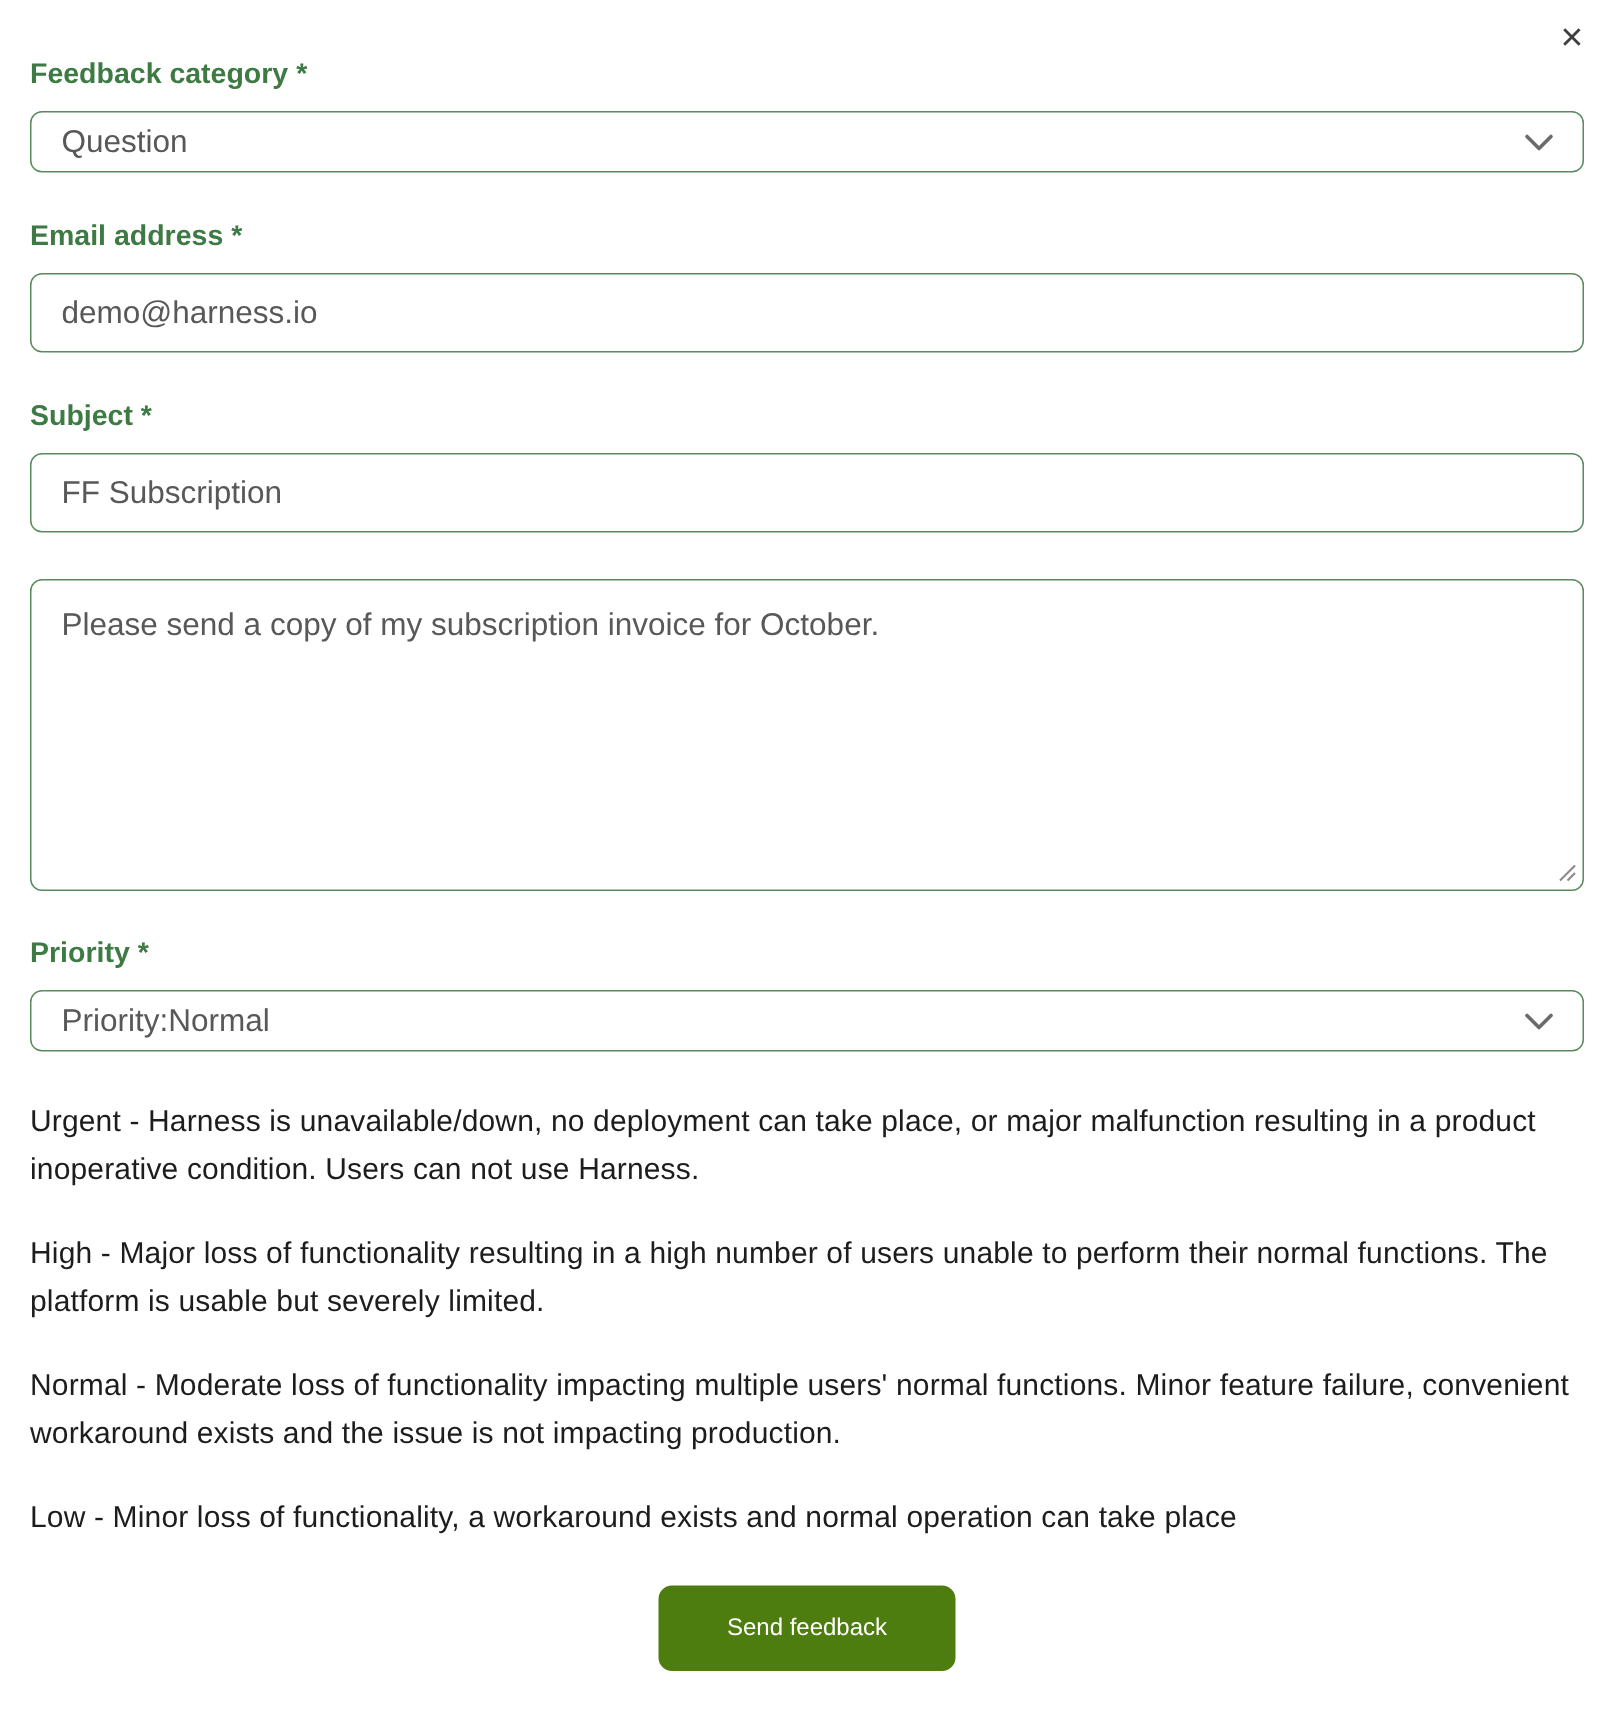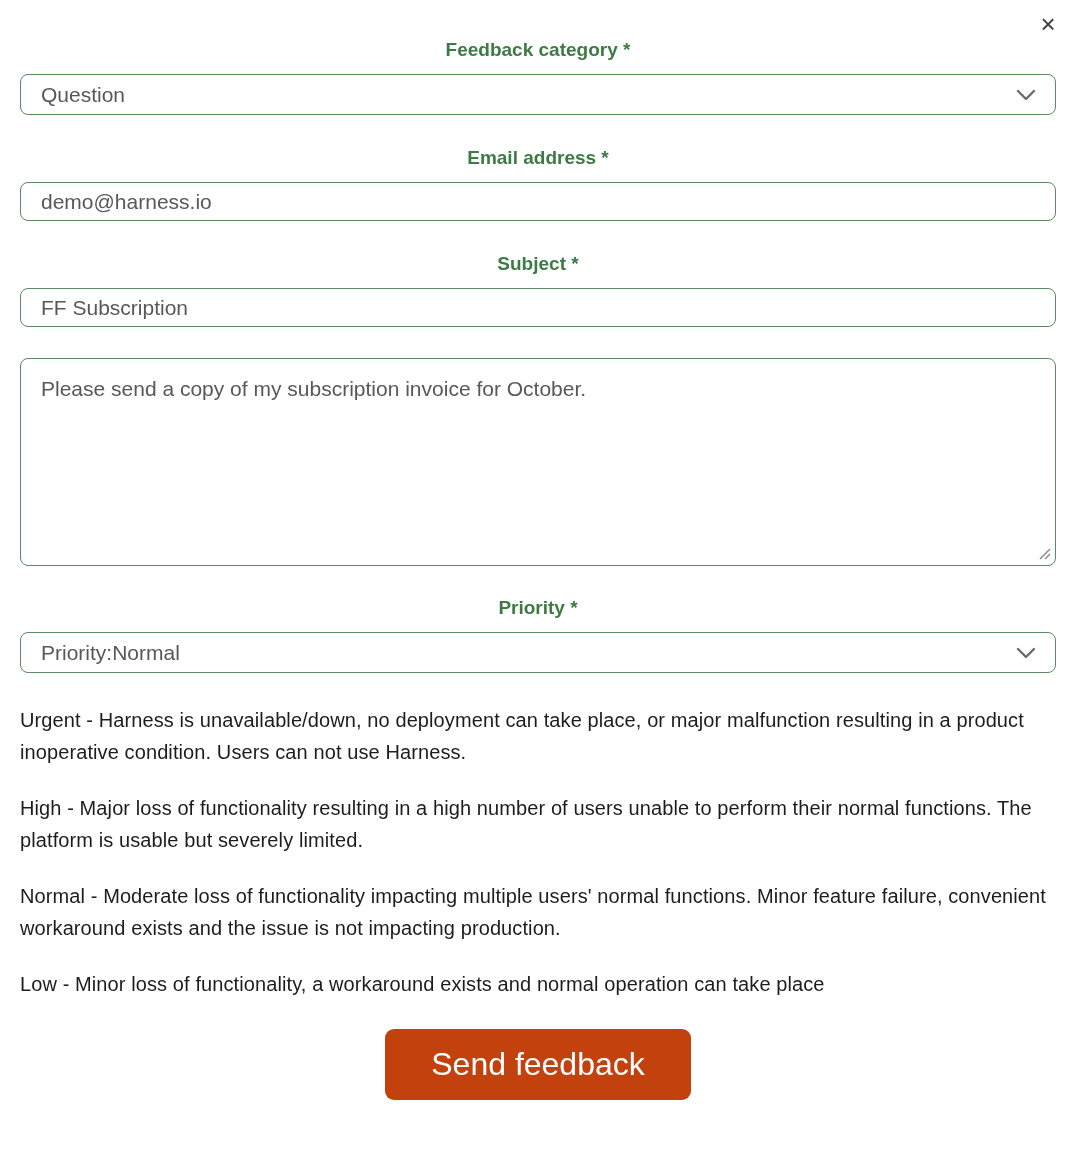--- a/index.html
+++ b/index.html
@@ -35,37 +35,36 @@
     padding: 0;
   }
 
   .field-label {
     display: block;
     font-size: 19px;
     font-weight: bold;
     color: #3e7a44;
     margin: 0 0 13px 0;
     line-height: 23px;
-    text-align: center;
   }
 
   .text-input, .select-box, .textarea-input {
     display: block;
     width: 100%;
     border: 1px solid #5b8a5f;
     border-radius: 8px;
     background: #ffffff;
     font-family: "Liberation Sans", "DejaVu Sans", sans-serif;
     font-size: 21px;
     color: #58585a;
     padding: 0 20px;
     outline: none;
   }
 
-  .text-input { height: 39px; margin-bottom: 31px; }
+  .text-input { height: 53px; margin-bottom: 31px; }
 
   .select-wrap {
     position: relative;
     margin-bottom: 31px;
   }
 
   .select-box {
     height: 41px;
     -webkit-appearance: none;
     appearance: none;
@@ -107,28 +106,28 @@
     letter-spacing: 0.1px;
   }
 
   .button-row {
     text-align: center;
     margin-top: 29px;
   }
 
   .send-btn {
     display: inline-block;
-    height: 71px;
+    height: 57px;
     padding: 0 46px;
     border: none;
     border-radius: 9px;
-    background: #c2410c;
+    background: #4d7c0f;
     color: #ffffff;
     font-family: "Liberation Sans", "DejaVu Sans", sans-serif;
-    font-size: 32px;
+    font-size: 16px;
     cursor: pointer;
   }
 </style>
 </head>
 <body>
 
 <div class="modal">
 
   <button class="close-btn">×</button>
 

